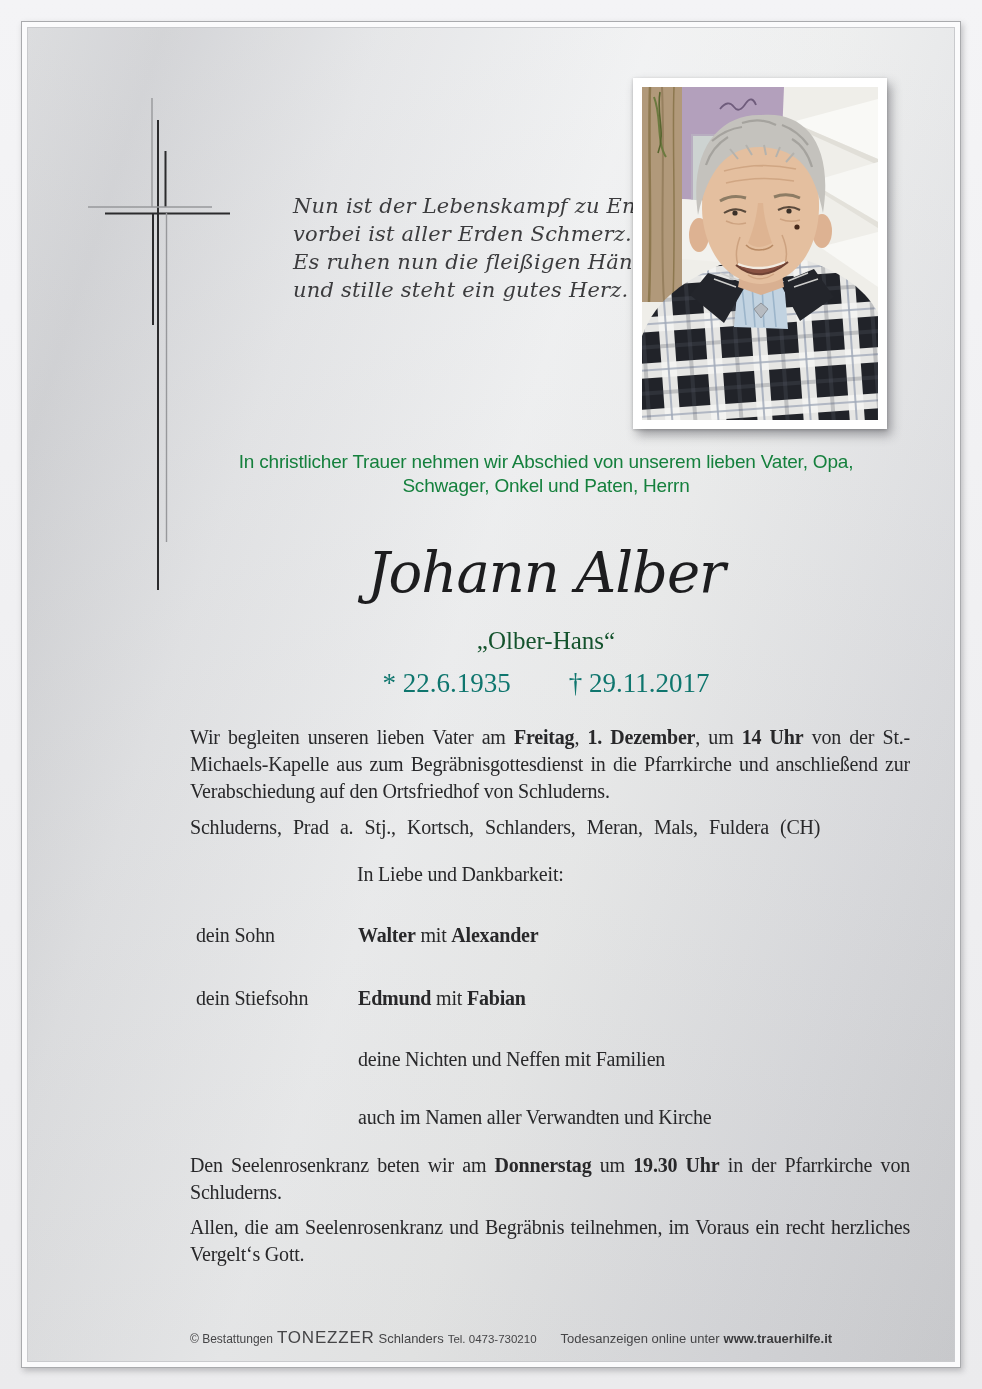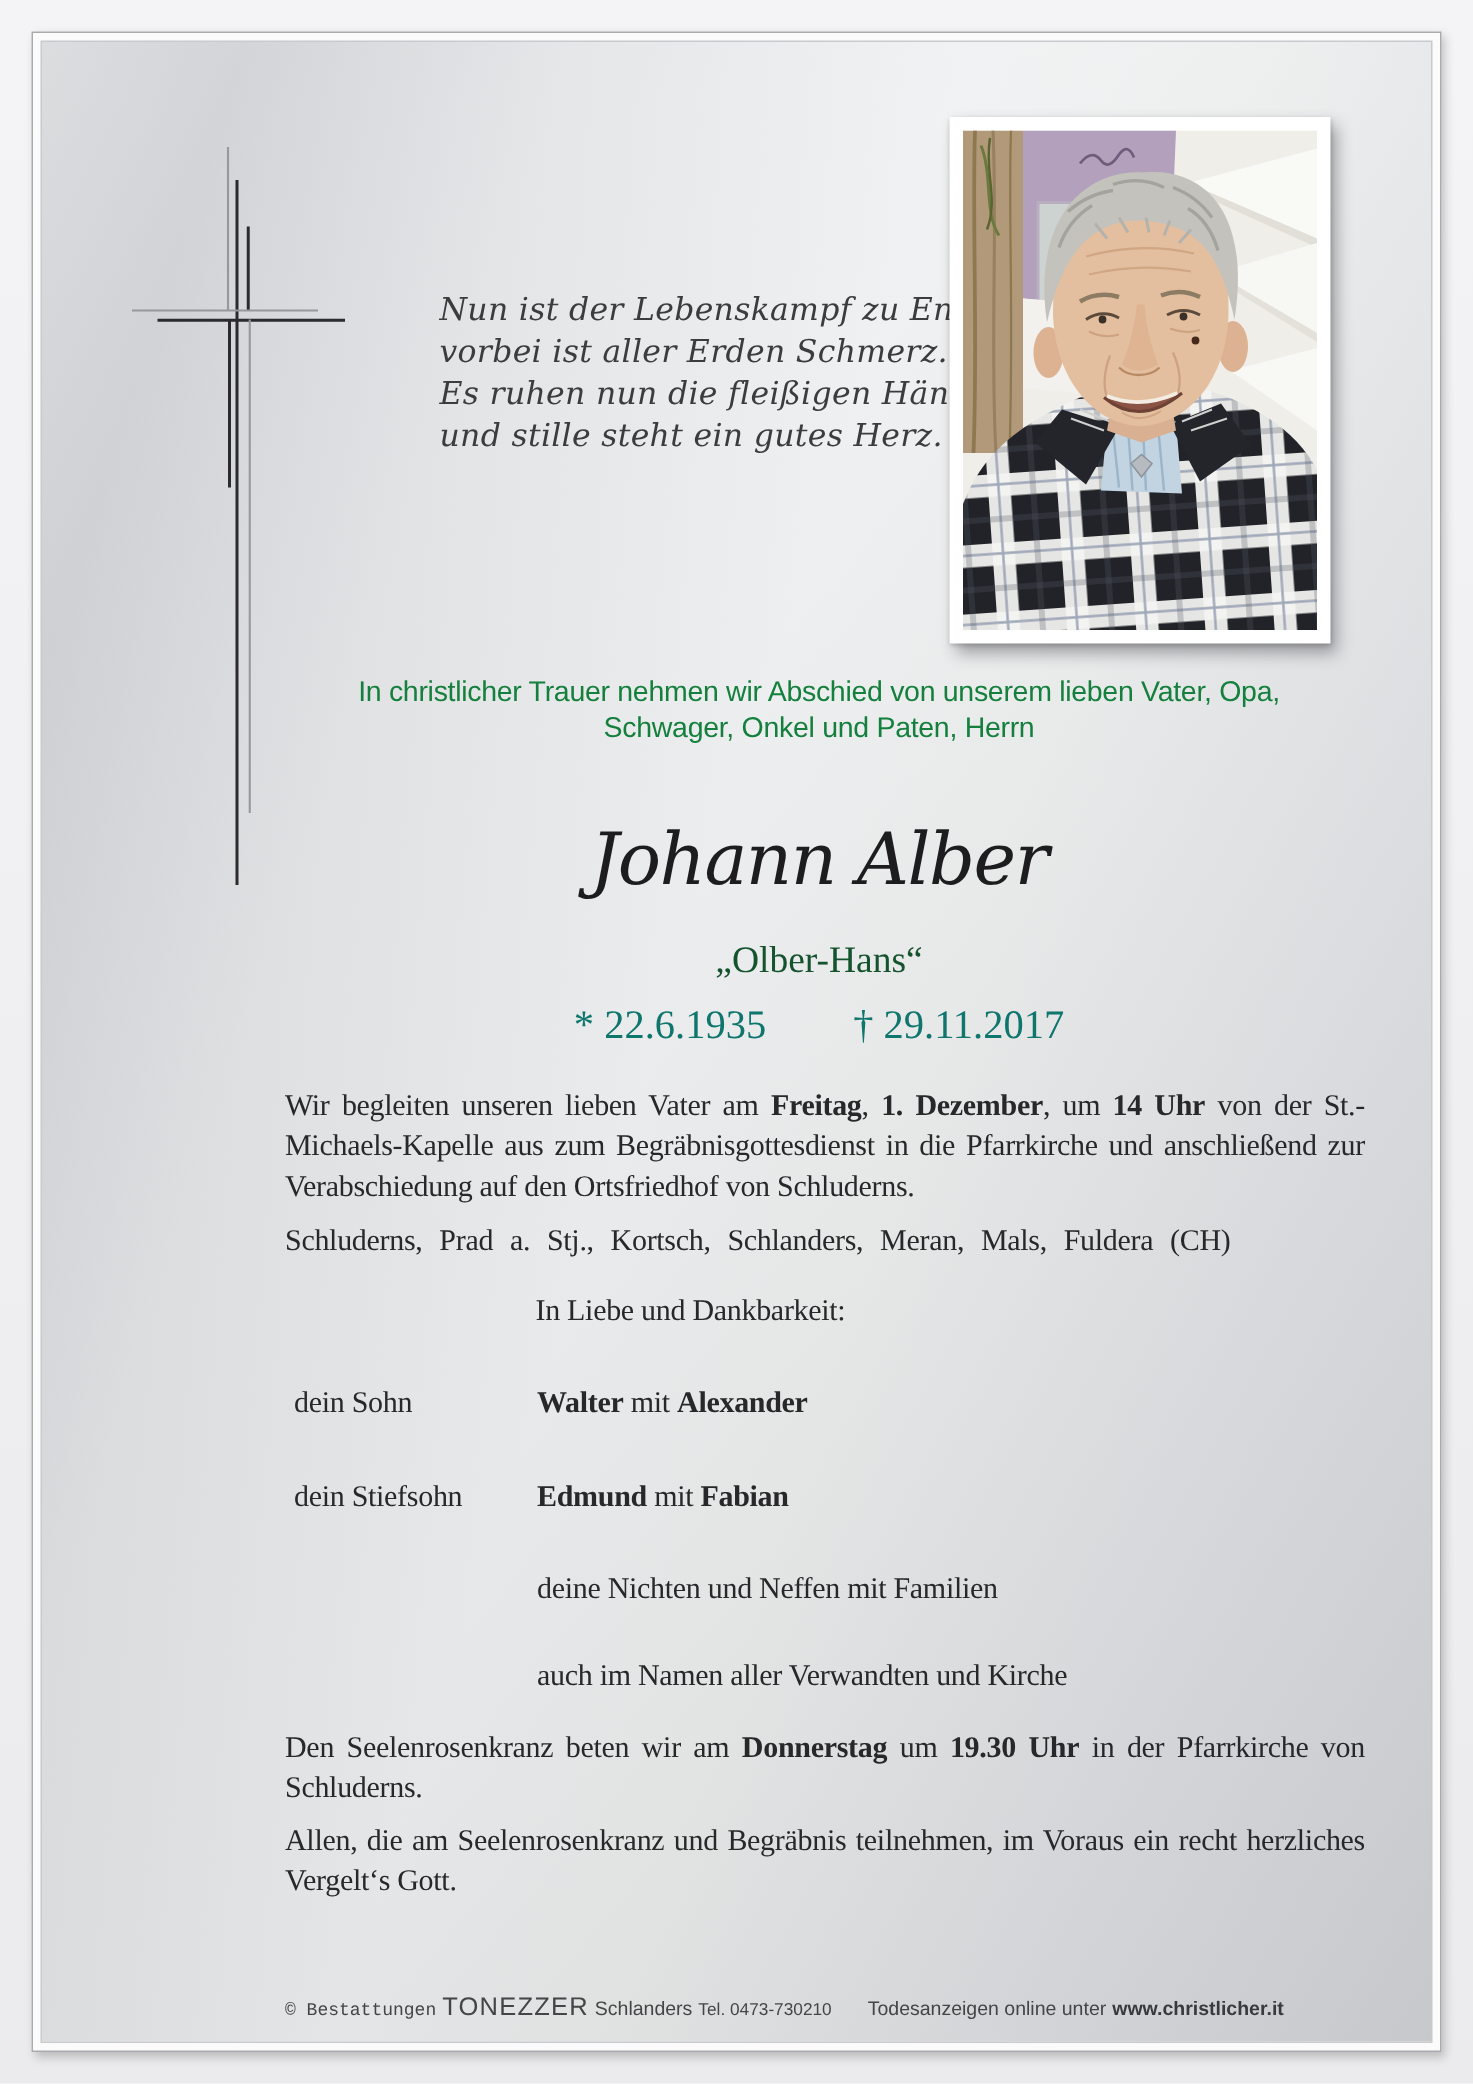--- a/index.html
+++ b/index.html
@@ -39,21 +39,21 @@
     box-shadow:4px 6px 10px rgba(50,50,58,0.42), 0 1px 3px rgba(0,0,0,0.22);
   }
   .photo svg{display:block;width:236px;height:333px;}
 
   .centercol{position:absolute;left:190px;width:712px;text-align:center;}
   .intro{top:450px;font-family:"Liberation Sans",sans-serif;font-size:19px;line-height:24px;color:#15803d;letter-spacing:-0.2px;}
   .intro span{display:block;}
   .name{
     top:534px;
     font-family:"DejaVu Serif", serif;font-style:italic;
-    font-size:48px;line-height:78px;color:#1d1d1f;
+    font-size:56px;line-height:78px;color:#1d1d1f;
     letter-spacing:-1px;
   }
   .nickname{top:626px;font-size:25px;line-height:30px;color:#14532d;}
   .dates{top:666px;font-size:27px;line-height:34px;color:#0f766e;
     display:flex;justify-content:center;gap:58px;}
 
   .textcol{
     position:absolute;left:190px;top:724px;width:720px;
     font-size:20px;line-height:27px;color:#28282a;letter-spacing:-0.2px;
   }
@@ -68,21 +68,21 @@
   .frow.r1,.frow.r2{line-height:31px;}
   .frow.r3,.frow.r4{line-height:26px;}
   .p3{margin-bottom:8px !important;}
   .p4{margin-bottom:6px !important;}
 
   .footer{
     position:absolute;left:190px;top:1328px;width:712px;
     font-family:"Liberation Sans",sans-serif;color:#454547;
     display:flex;align-items:baseline;white-space:pre;
   }
-  .f-small{font-size:12px;font-family:Liberation Mono, monospace;}
+  .f-small{font-size:12px;}
   .f-brand{font-size:17px;letter-spacing:0.8px;margin:0 4px;}
   .f-city{font-size:13px;}
   .f-tel{font-size:11.5px;margin-left:4px;}
   .f-right{font-size:13px;margin-left:24px;}
   .f-url{font-size:13px;font-weight:bold;margin-left:4px;color:#3a3a3c;}
 
   b{font-weight:bold;}
 </style>
 </head>
 <body>
@@ -232,14 +232,14 @@
   <p class="p3">Den Seelenrosenkranz beten wir am <b>Donnerstag</b> um <b>19.30 Uhr</b> in der Pfarrkirche von Schluderns.</p>
   <p class="p4">Allen, die am Seelenrosenkranz und Begräbnis teilnehmen, im Voraus ein recht herzliches Vergelt‘s Gott.</p>
 </div>
 
 <div class="footer">
   <span class="f-small">© Bestattungen</span>
   <span class="f-brand">TONEZZER</span>
   <span class="f-city">Schlanders</span>
   <span class="f-tel">Tel. 0473-730210</span>
   <span class="f-right">Todesanzeigen online unter</span>
-  <span class="f-url">www.christlicher.it</span>
+  <span class="f-url">www.trauerhilfe.it</span>
 </div>
 
 </body></html>

